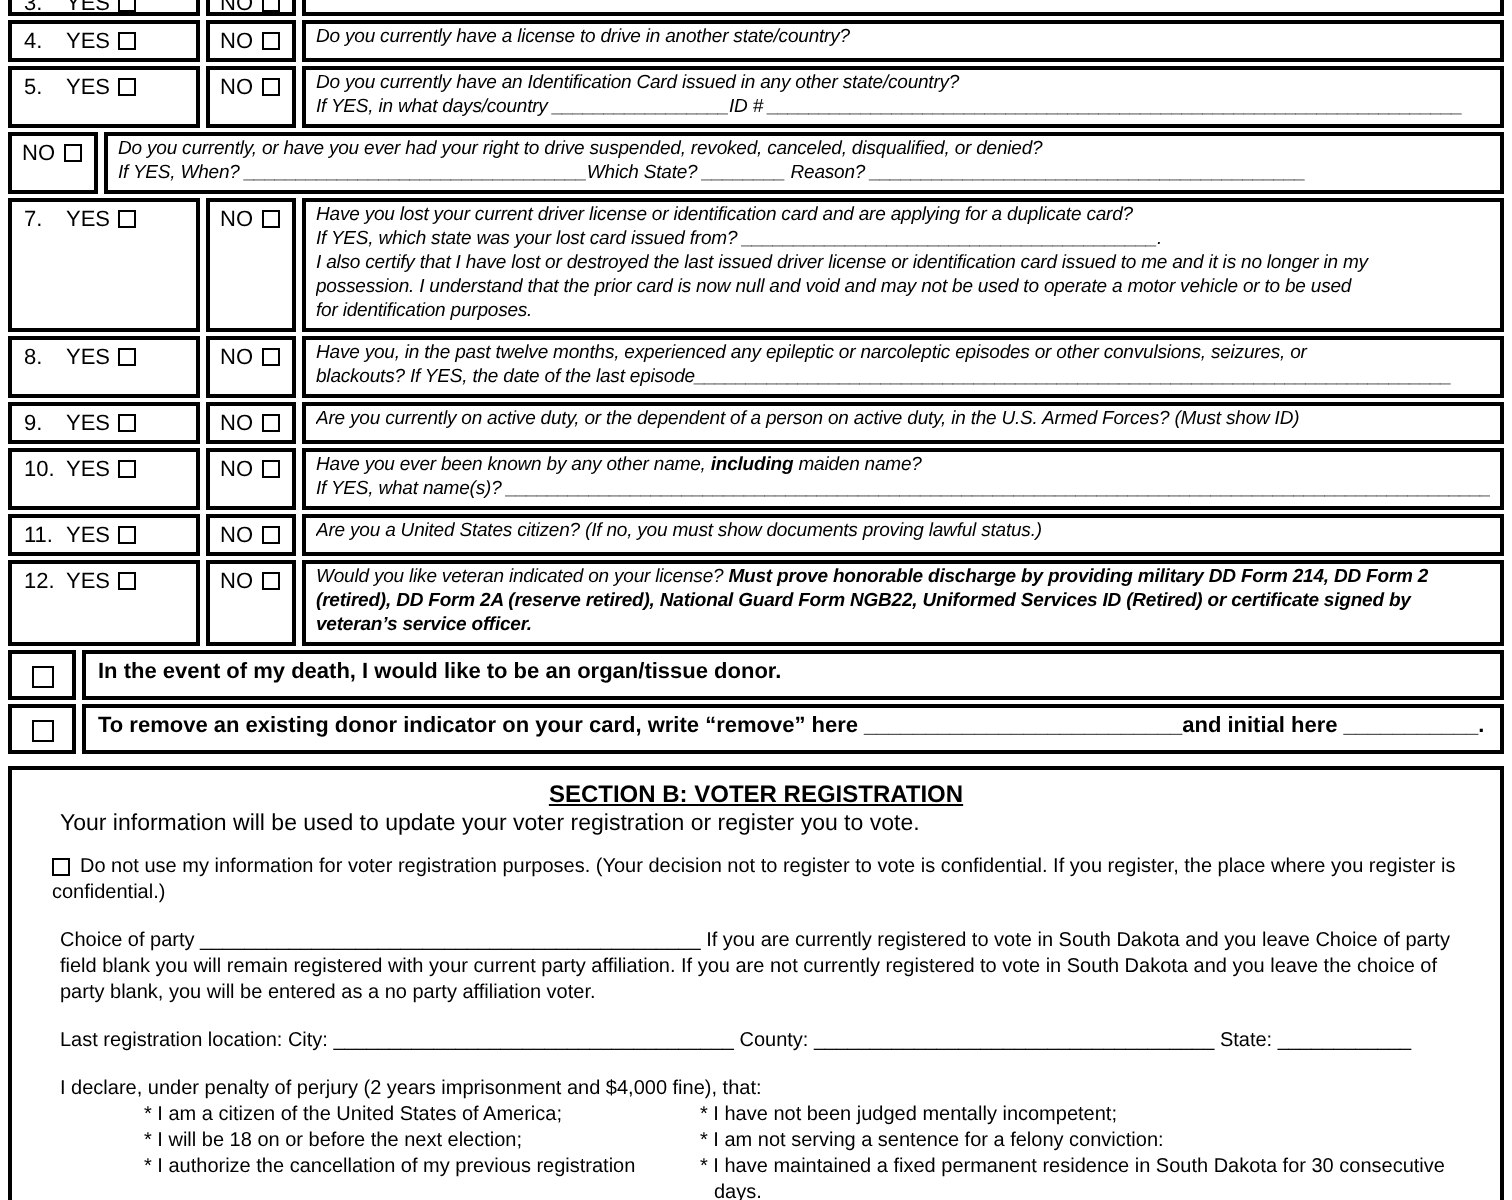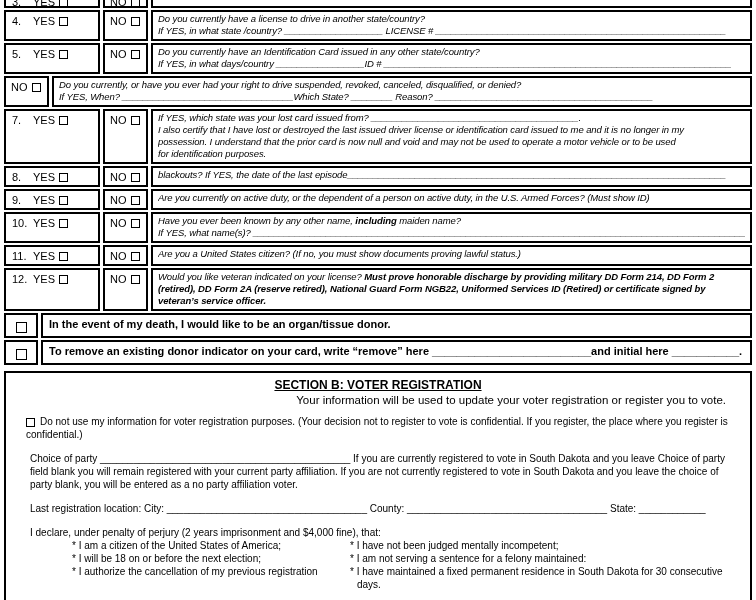--- a/index.html
+++ b/index.html
@@ -28,21 +28,21 @@
   }
   .partial { height: 28px; }
   .partial .cell { padding-top: 14px; }
   .box-cell { width: 34px; flex: none; text-align: center; padding-top: 3px; }
   .box-cell .cb { width: 11px; height: 11px; margin: 0; }
   .donor-text { flex: 1; font-size: 11px; font-weight: bold; padding: 3px 6px 2px; white-space: nowrap; }
 
   
   .sectionb { border: 2px solid #000; margin-top: 6px; padding: 6px 14px 12px 24px; font-size: 10px; line-height: 13px; }
   .sb-title { text-align: center; font-weight: bold; font-size: 12px; text-decoration: underline; margin-right: 10px; }
-  .sb-subtitle { text-align: right; font-size: 11.5px; margin-top: 2px; margin-right: 10px; }
+  .sb-subtitle { text-align: left; font-size: 11.5px; margin-top: 2px; margin-right: 10px; }
   .sb-optout { font-weight: normal; margin-top: 8px; margin-left: -4px; }
   .sb-optout .cb { margin: 0 5px 0 0; vertical-align: -2px; }
   .sb-para { margin: 11px 0 0; }
   .decl-intro { margin-top: 11px; }
   .decl-cols { display: flex; }
   .decl-left { margin-left: 42px; width: 278px; flex: none; }
   .decl-right { flex: 1; }
   .decl-right .decl-item { padding-left: 7px; text-indent: -7px; }
   .bold { font-weight: bold; }
 </style>
@@ -55,21 +55,20 @@
       <div class="q-row partial">
         <div class="cell yes-cell"><span class="qnum">3.</span><span class="ylabel">YES</span><span class="cb"></span></div>
         <div class="cell no-cell"><span>NO</span><span class="cb"></span></div>
         <div class="cell q-cell"></div>
       </div>
       <div class="q-row">
         <div class="cell yes-cell"><span class="qnum">4.</span><span class="ylabel">YES</span><span class="cb"></span></div>
         <div class="cell no-cell"><span>NO</span><span class="cb"></span></div>
         <div class="cell q-cell">
           <div class="q-line"><span>Do you currently have a license to drive in another state/country?</span></div>
-          <div class="q-line"><span>If YES, in what state /country? ___________________ LICENSE # ________________________________________________________</span></div>
         </div>
       </div>
       <div class="q-row">
         <div class="cell yes-cell"><span class="qnum">5.</span><span class="ylabel">YES</span><span class="cb"></span></div>
         <div class="cell no-cell"><span>NO</span><span class="cb"></span></div>
         <div class="cell q-cell">
           <div class="q-line"><span>Do you currently have an Identification Card issued in any other state/country?</span></div>
           <div class="q-line"><span>If YES, in what days/country _________________ID # ___________________________________________________________________</span></div>
         </div>
       </div>
@@ -77,30 +76,32 @@
         <div class="cell no-cell"><span>NO</span><span class="cb"></span></div>
         <div class="cell q-cell">
           <div class="q-line"><span>Do you currently, or have you ever had your right to drive suspended, revoked, canceled, disqualified, or denied?</span></div>
           <div class="q-line"><span>If YES, When? _________________________________Which State? ________  Reason? __________________________________________</span></div>
         </div>
       </div>
       <div class="q-row">
         <div class="cell yes-cell"><span class="qnum">7.</span><span class="ylabel">YES</span><span class="cb"></span></div>
         <div class="cell no-cell"><span>NO</span><span class="cb"></span></div>
         <div class="cell q-cell">
+          <div class="q-line"><span>Have you lost your current driver license or identification card and are applying for a duplicate card?</span></div>
           <div class="q-line"><span>If YES, which state was your lost card issued from? ________________________________________.</span></div>
           <div class="q-line"><span>I also certify that I have lost or destroyed the last issued driver license or identification card issued to me and it is no longer in my</span></div>
           <div class="q-line"><span>possession. I understand that the prior card      is now null and void and may not be used to operate a motor vehicle or to be used</span></div>
           <div class="q-line"><span>for identification purposes.</span></div>
         </div>
       </div>
       <div class="q-row">
         <div class="cell yes-cell"><span class="qnum">8.</span><span class="ylabel">YES</span><span class="cb"></span></div>
         <div class="cell no-cell"><span>NO</span><span class="cb"></span></div>
         <div class="cell q-cell">
+          <div class="q-line"><span>Have you, in the past twelve months, experienced any epileptic or narcoleptic episodes or other convulsions, seizures, or</span></div>
           <div class="q-line"><span>blackouts? If YES, the date of the last episode_________________________________________________________________________</span></div>
         </div>
       </div>
       <div class="q-row">
         <div class="cell yes-cell"><span class="qnum">9.</span><span class="ylabel">YES</span><span class="cb"></span></div>
         <div class="cell no-cell"><span>NO</span><span class="cb"></span></div>
         <div class="cell q-cell">
           <div class="q-line"><span>Are you currently on active duty, or the dependent of a person on active duty, in the U.S. Armed Forces? (Must show ID)</span></div>
         </div>
       </div>
@@ -148,20 +149,20 @@
 
     <div class="decl-intro">I declare, under penalty of perjury (2 years imprisonment and $4,000 fine), that:</div>
     <div class="decl-cols">
       <div class="decl-left" id="declLeft">
           <div class="decl-item">* I am a citizen of the United States of America;</div>
           <div class="decl-item">* I will be 18 on or before the next election;</div>
           <div class="decl-item">* I authorize the cancellation of my previous registration</div>
         </div>
       <div class="decl-right" id="declRight">
           <div class="decl-item">* I have not been judged mentally incompetent;</div>
-          <div class="decl-item">* I am not serving a sentence for a felony maintained:</div>
+          <div class="decl-item">* I am not serving a sentence for a felony conviction:</div>
           <div class="decl-item">* I have maintained a fixed permanent residence in South Dakota for 30 consecutive days.</div>
         </div>
     </div>
 
   </div>
 
 </div>
 
 </body></html>

